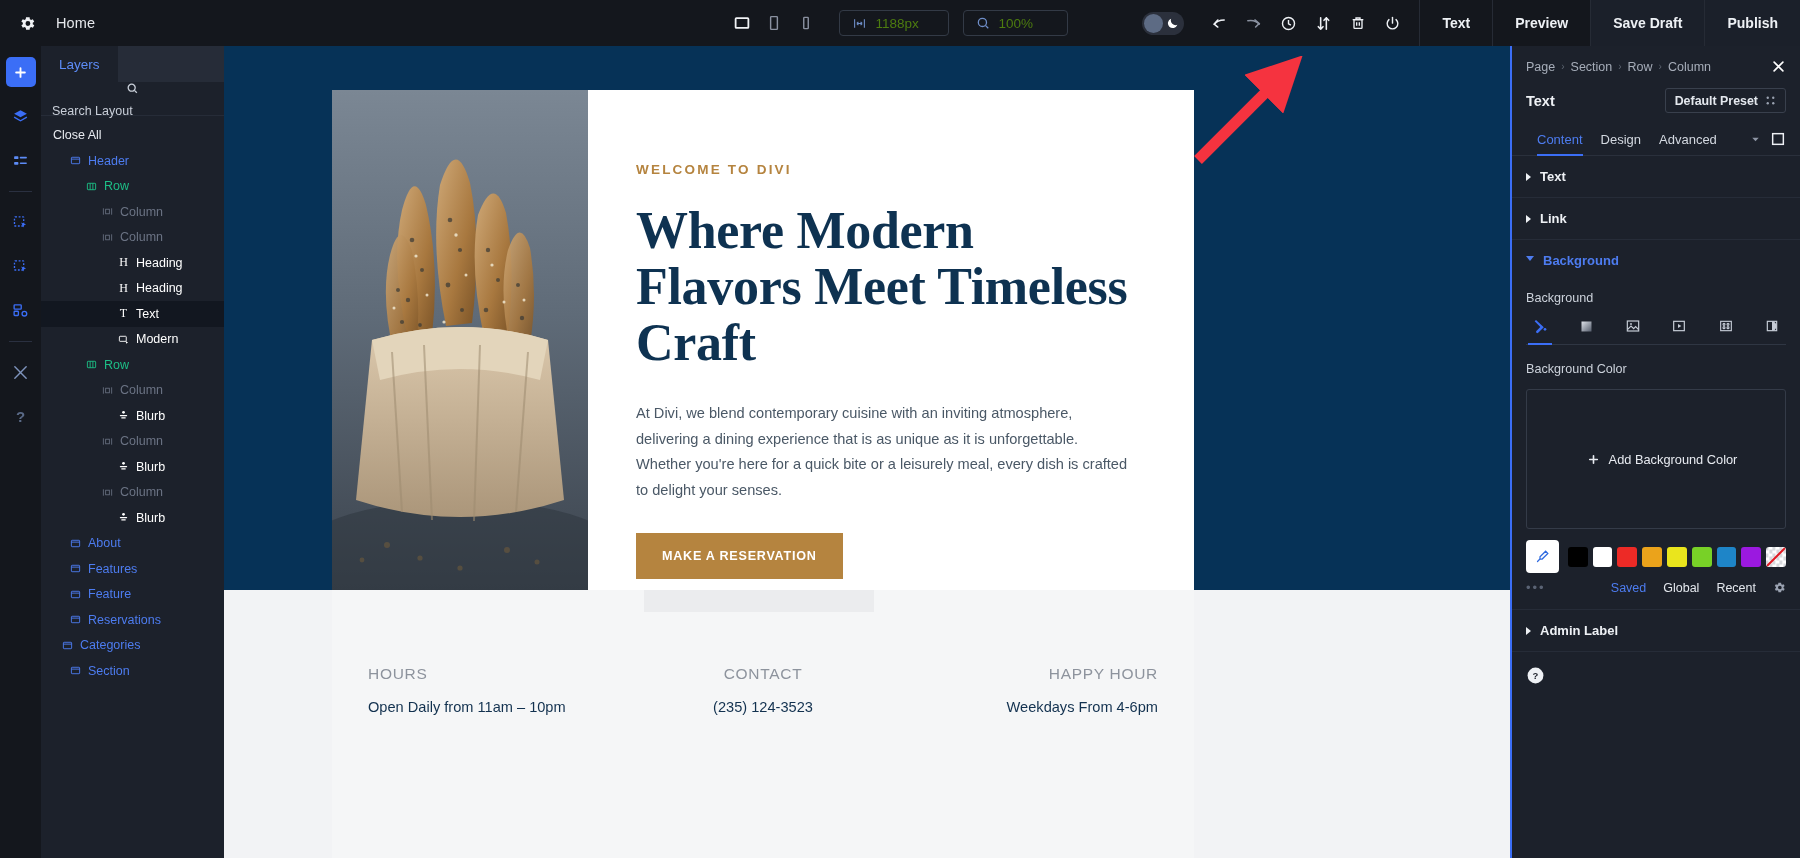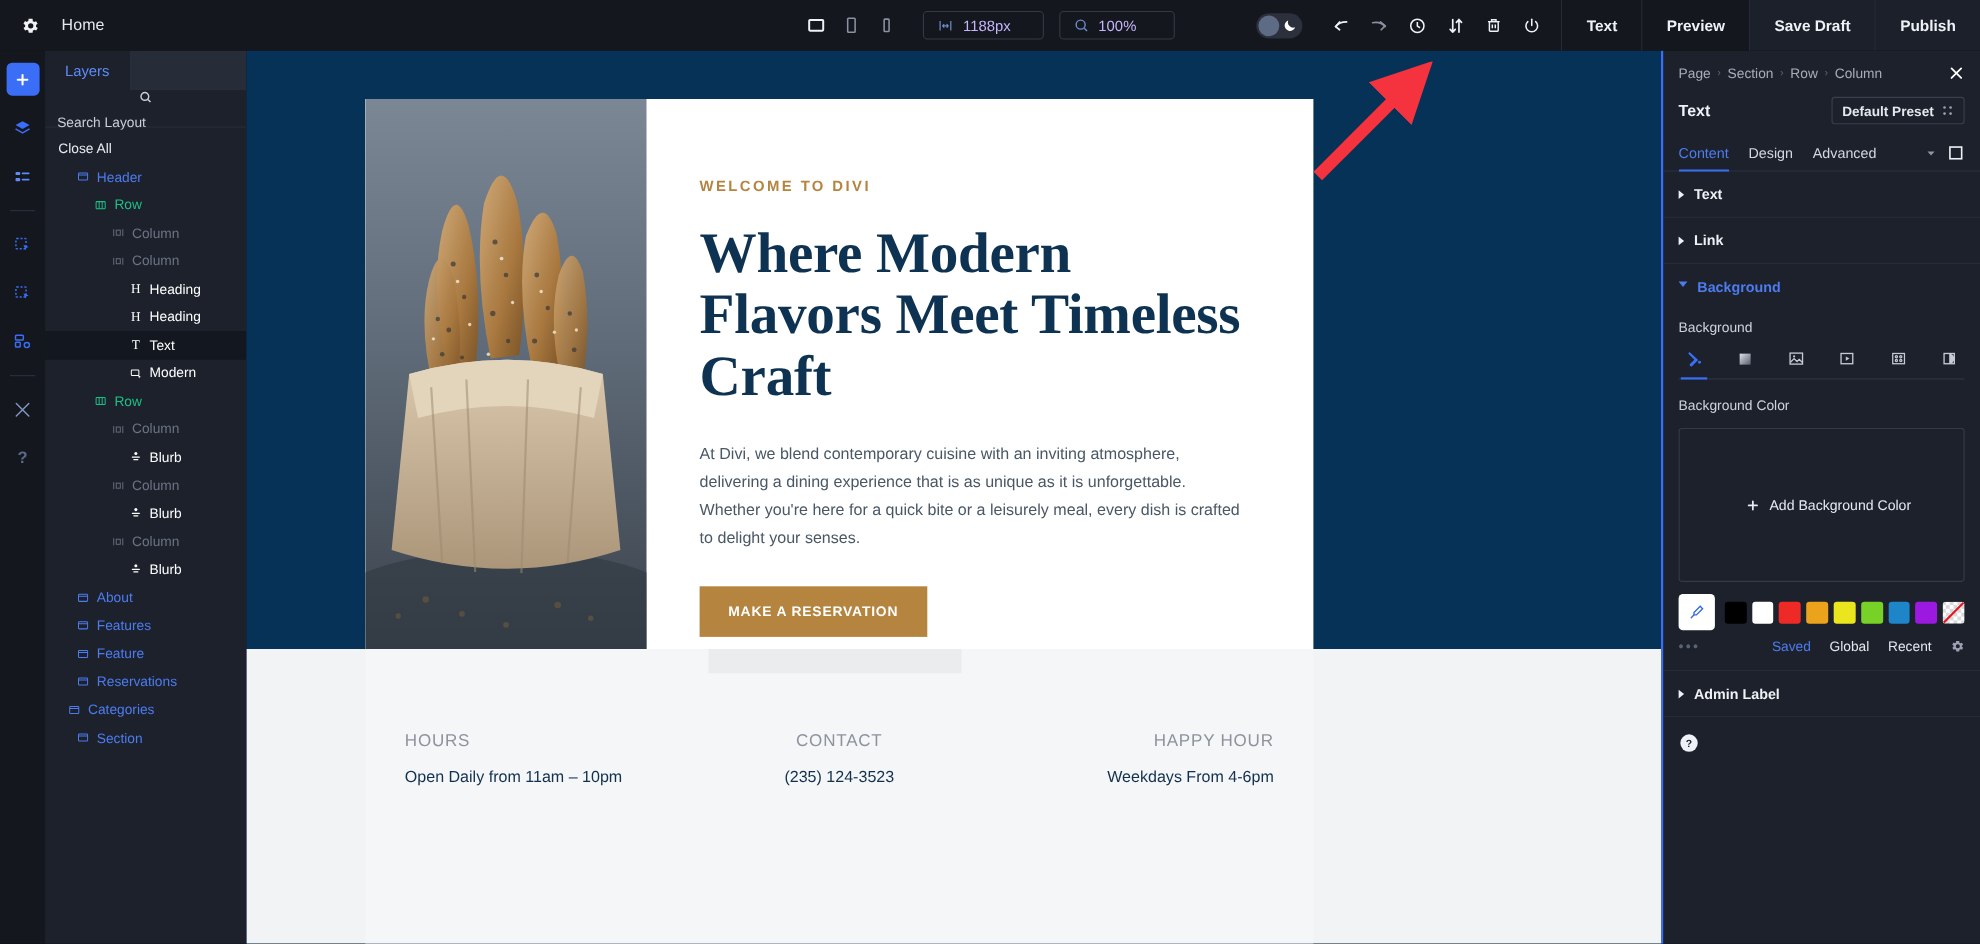--- a/index.html
+++ b/index.html
@@ -31,21 +31,21 @@
     height: 46px; pointer-events: none;
   }
   .tb-center > * { pointer-events: auto; }
   .dev-group { display: flex; align-items: center; gap: 14px; margin-right: 10px; }
   .dev-ic { display: flex; align-items: center; justify-content: center; cursor: pointer; }
   .pill {
     height: 26px; min-width: 110px;
     border: 1px solid #333a46; border-radius: 4px;
     display: flex; align-items: center; gap: 9px;
     padding: 0 12px;
-    color: #c4b5fd; font-size: 13.5px;
+    color: #4d7c0f; font-size: 13.5px;
     background: transparent; cursor: pointer;
   }
   .pill.zoom { min-width: 105px; }
   .tb-right {
     margin-left: auto; display: flex; align-items: center; gap: 0px; padding-right: 0px;
     height: 46px;
   }
   .tb-icons { display: flex; align-items: center; gap: 18px; padding-right: 18px; }
   .tb-icons .ic { cursor: pointer; display: flex; align-items: center; }
   .dmtoggle {
@@ -182,21 +182,21 @@
   .rp-preset {
     margin-left: auto; height: 25px; display: flex; align-items: center; gap: 7px;
     border: 1px solid #39404d; border-radius: 3px; padding: 0 9px;
     color: #e4e8ee; font-size: 12.4px; font-weight: bold; cursor: pointer;
   }
   .rp-tabs {
     display: flex; align-items: center; gap: 18px; padding: 0 14px;
     border-bottom: 1px solid #2a303c; height: 33px;
   }
   .rp-tab { font-size: 13px; color: #d3d8e0; cursor: pointer; height: 33px; display: flex; align-items: center; }
-  .rp-tab.active { color: #4d7cf0; box-shadow: inset 0 -2px 0 #3b6ef6; }
+  .rp-tab.active { color: #4d7cf0; box-shadow: inset 0 -2px 0 #3b6ef6; margin-left: 11px; }
   .rp-tab-right { margin-left: auto; display: flex; align-items: center; gap: 9px; }
   .acc {
     padding: 13px 14px; border-bottom: 1px solid #262c38;
     display: flex; align-items: center; gap: 9px; cursor: pointer;
     font-size: 13px; font-weight: bold; color: #eef1f5;
   }
   .acc.open { color: #4d7cf0; border-bottom: none; }
   .tri { width: 0; height: 0; border-left: 5px solid currentColor; border-top: 4px solid transparent; border-bottom: 4px solid transparent; }
   .tri.down { border-left: 4px solid transparent; border-right: 4px solid transparent; border-top: 5px solid currentColor; }
   .sec-body { padding: 2px 14px 14px 14px; }

